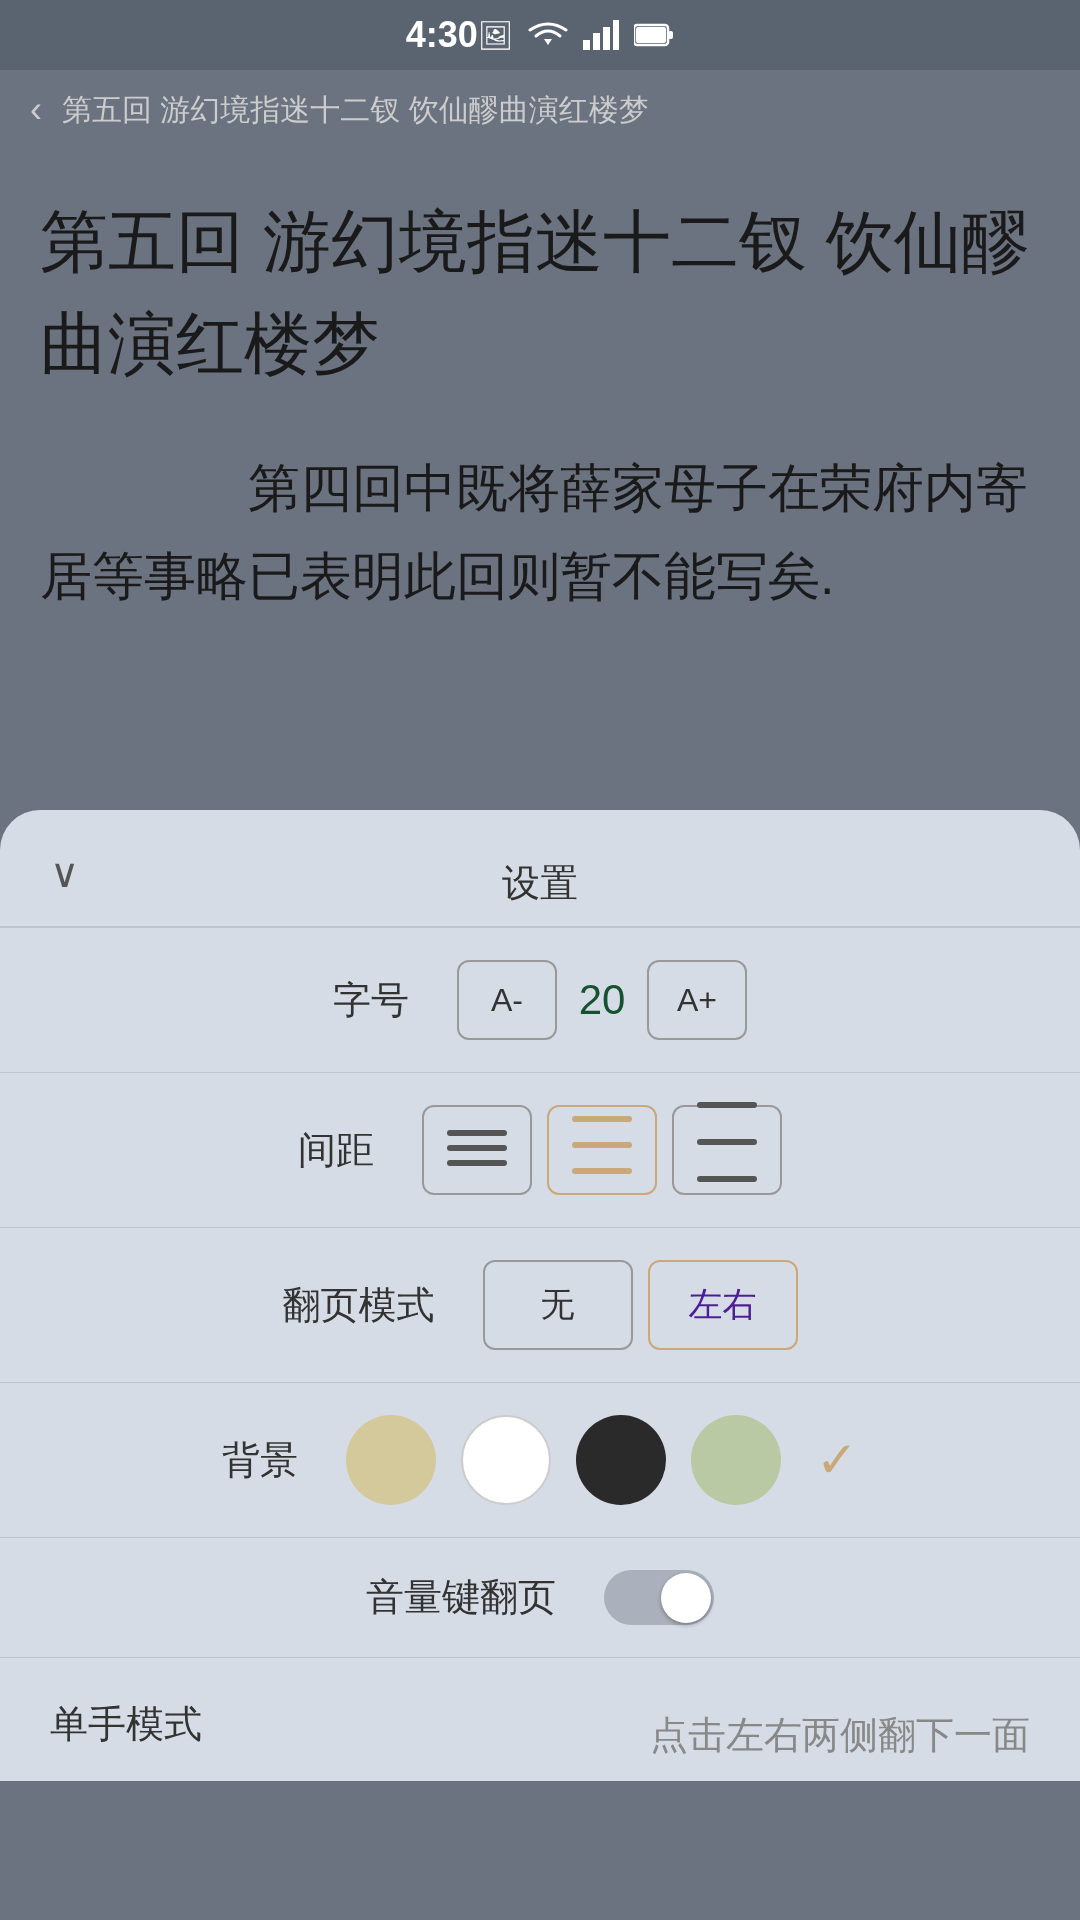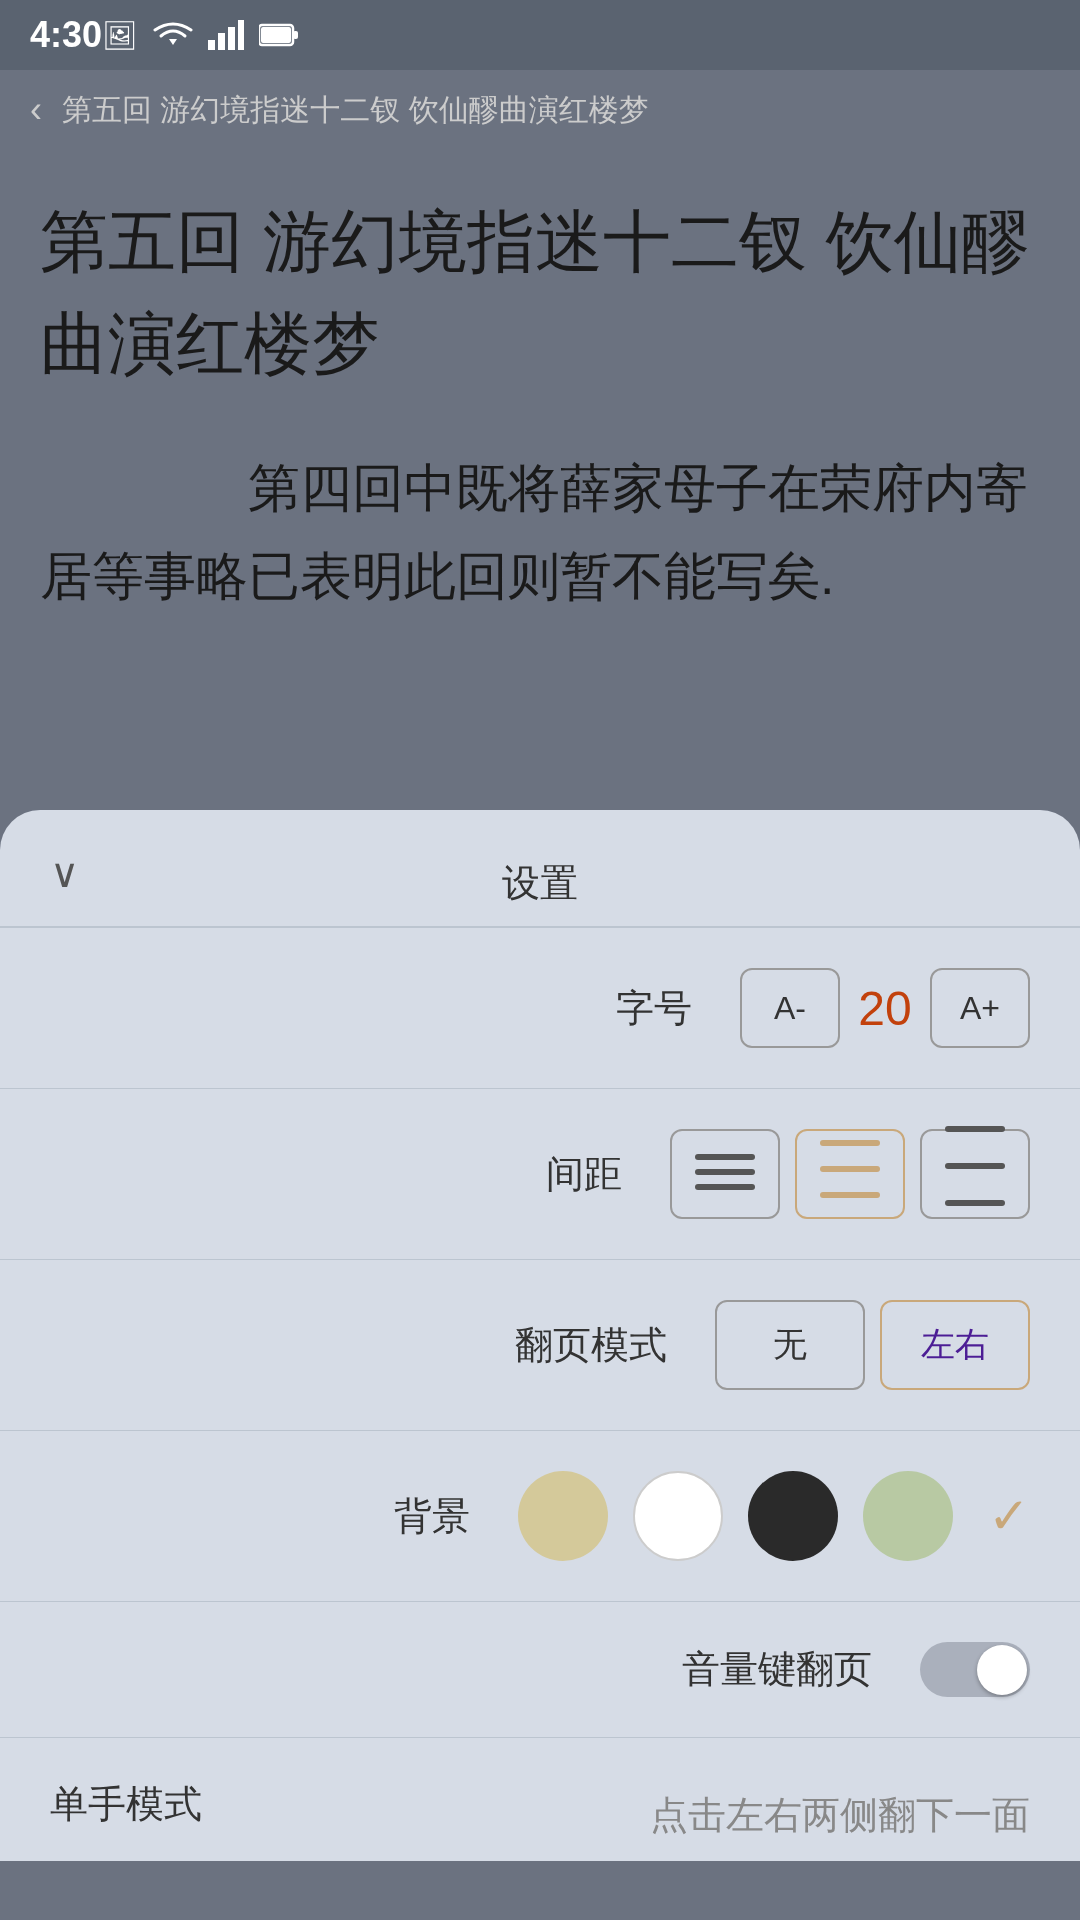--- a/index.html
+++ b/index.html
@@ -14,21 +14,21 @@
       overflow-x: hidden;
     }
 
     
     .status-bar {
       width: 100%;
       height: 70px;
       background: #5a6370;
       display: flex;
       align-items: center;
-      justify-content: flex-start;
+      justify-content: center;
       padding: 0 30px;
     }
 
     .status-time {
       color: white;
       font-size: 36px;
       font-weight: bold;
     }
 
     .status-icons {
@@ -116,22 +116,22 @@
       transform: translateX(-50%);
       font-size: 38px;
       color: #333;
       margin-top: 20px;
     }
 
     
     .settings-row {
       display: flex;
       align-items: center;
-      justify-content: flex-end;
-      padding: 40px 50px;
+      justify-content: center;
+      padding: 32px 50px;
       border-bottom: 1px solid #bcc5d0;
       gap: 48px;
     }
 
     .settings-label {
       font-size: 38px;
       color: #333;
     }
 
     .settings-controls {
@@ -149,22 +149,22 @@
       background: #d6dce6;
       display: flex;
       align-items: center;
       justify-content: center;
       font-size: 32px;
       color: #333;
       cursor: pointer;
     }
 
     .font-size-value {
-      font-size: 48px;
-      color: #c2410c;
+      font-size: 42px;
+      color: #14532d;
       min-width: 60px;
       text-align: center;
     }
 
     
     .spacing-btn {
       width: 110px;
       height: 90px;
       border: 2px solid #999;
       border-radius: 12px;

